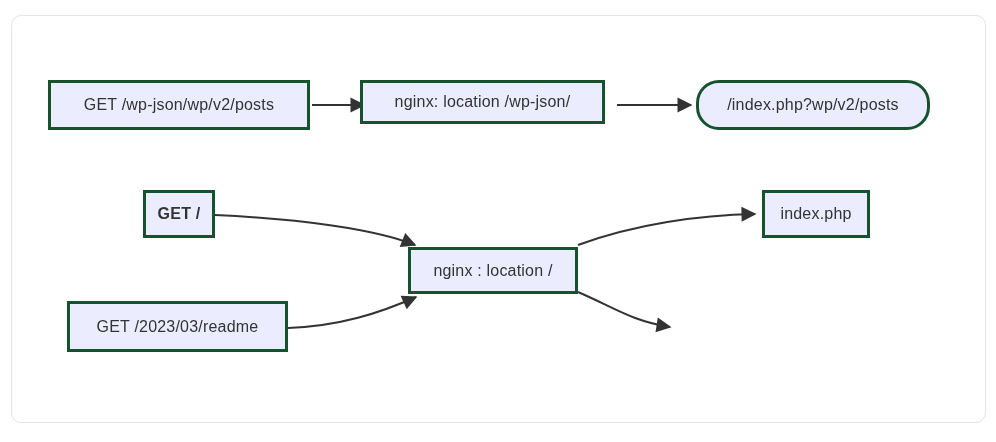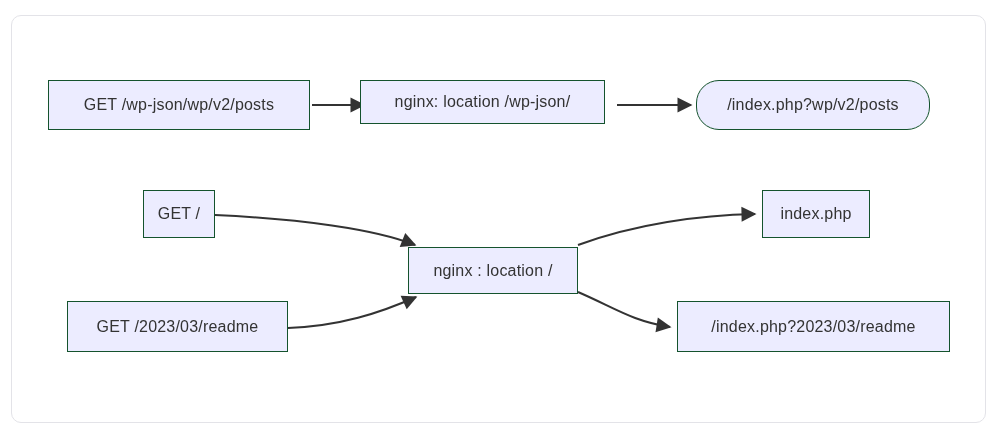--- a/index.html
+++ b/index.html
@@ -35,34 +35,34 @@
   }
   .edge {
     stroke: #333333;
     stroke-width: 2px;
     fill: none;
   }
   .node {
     position: absolute;
     box-sizing: border-box;
     background: #ECECFF;
-    border: 1px solid #14532d;
+    border: 3px solid #14532d;
     color: #333333;
     font-size: 16px;
     display: flex;
     align-items: center;
     justify-content: center;
     white-space: nowrap;
     letter-spacing: 0.2px;
   }
   
   #n-req-wpjson   { left: 48px;  top: 80px;  width: 262px; height: 50px; }
   #n-nginx-wpjson { left: 360px; top: 80px;  width: 245px; height: 44px; }
   #n-res-wpjson   { left: 696px; top: 80px;  width: 234px; height: 50px; border-radius: 23px; }
-  #n-req-root     { left: 143px; top: 190px; width: 72px;  height: 48px; }
+  #n-req-root     { left: 143px; top: 190px; width: 72px;  height: 48px; font-weight: bold; }
   #n-res-php      { left: 762px; top: 190px; width: 108px; height: 48px; }
   #n-nginx-root   { left: 408px; top: 247px; width: 170px; height: 47px; justify-content: center; }
   #n-req-readme   { left: 67px;  top: 301px; width: 221px; height: 51px; }
   #n-res-readme   { left: 677px; top: 301px; width: 273px; height: 51px; }
 </style>
 </head>
 <body>
 
 <div class="stage">
 
@@ -103,17 +103,14 @@
   </div>
 
   <div class="node" id="n-res-php">
     <span>index.php</span>
   </div>
 
   <div class="node" id="n-req-readme">
     <span>GET /2023/03/readme</span>
   </div>
 
-  <div class="node" id="n-res-readme">
-    <span>/index.php?2023/03/readme</span>
-  </div>
 
 </div>
 
 </body></html>

